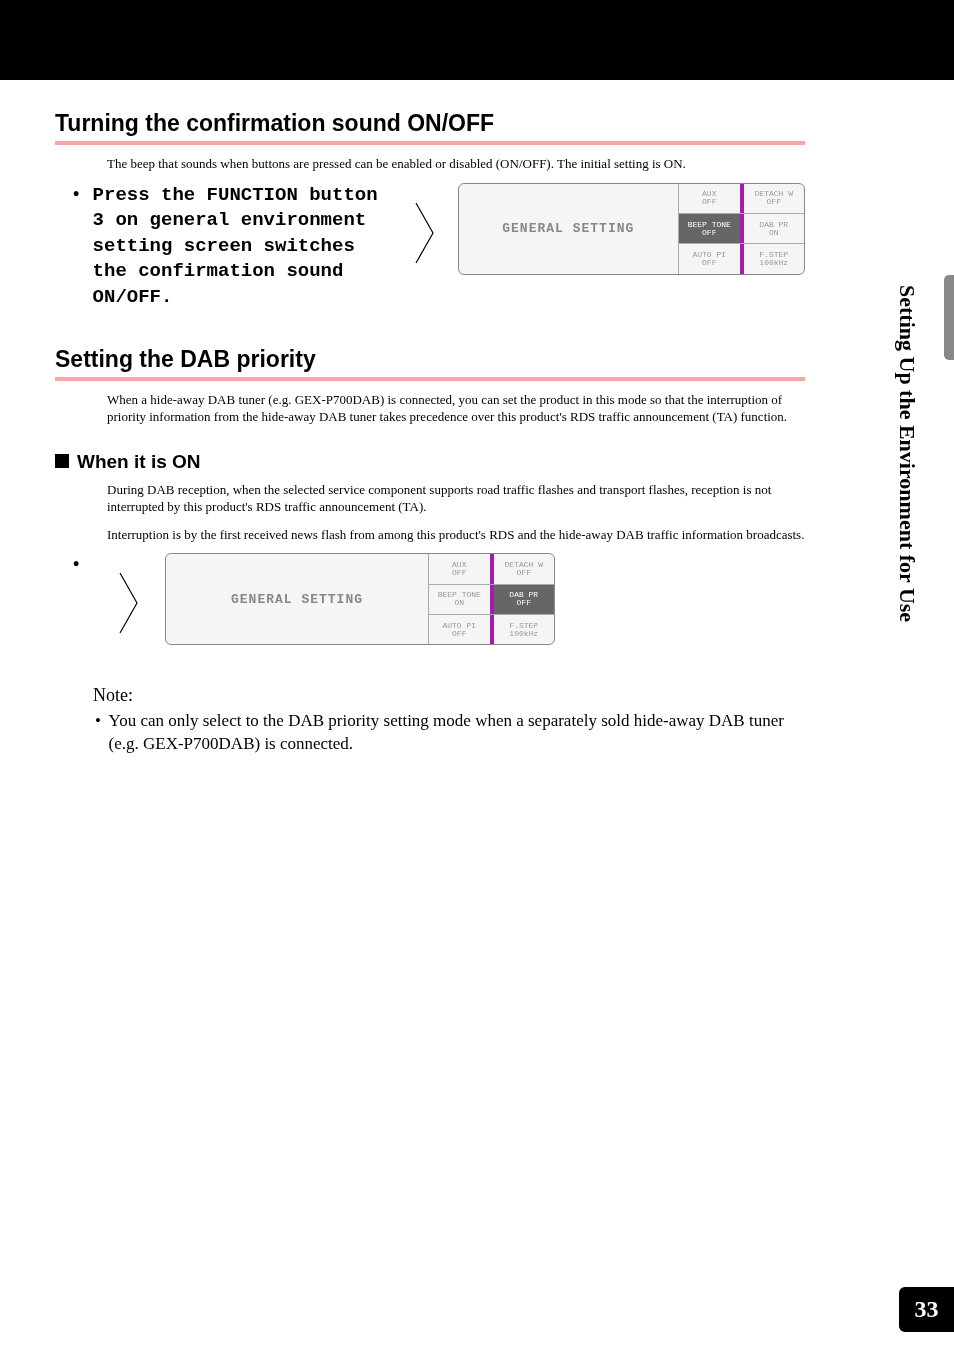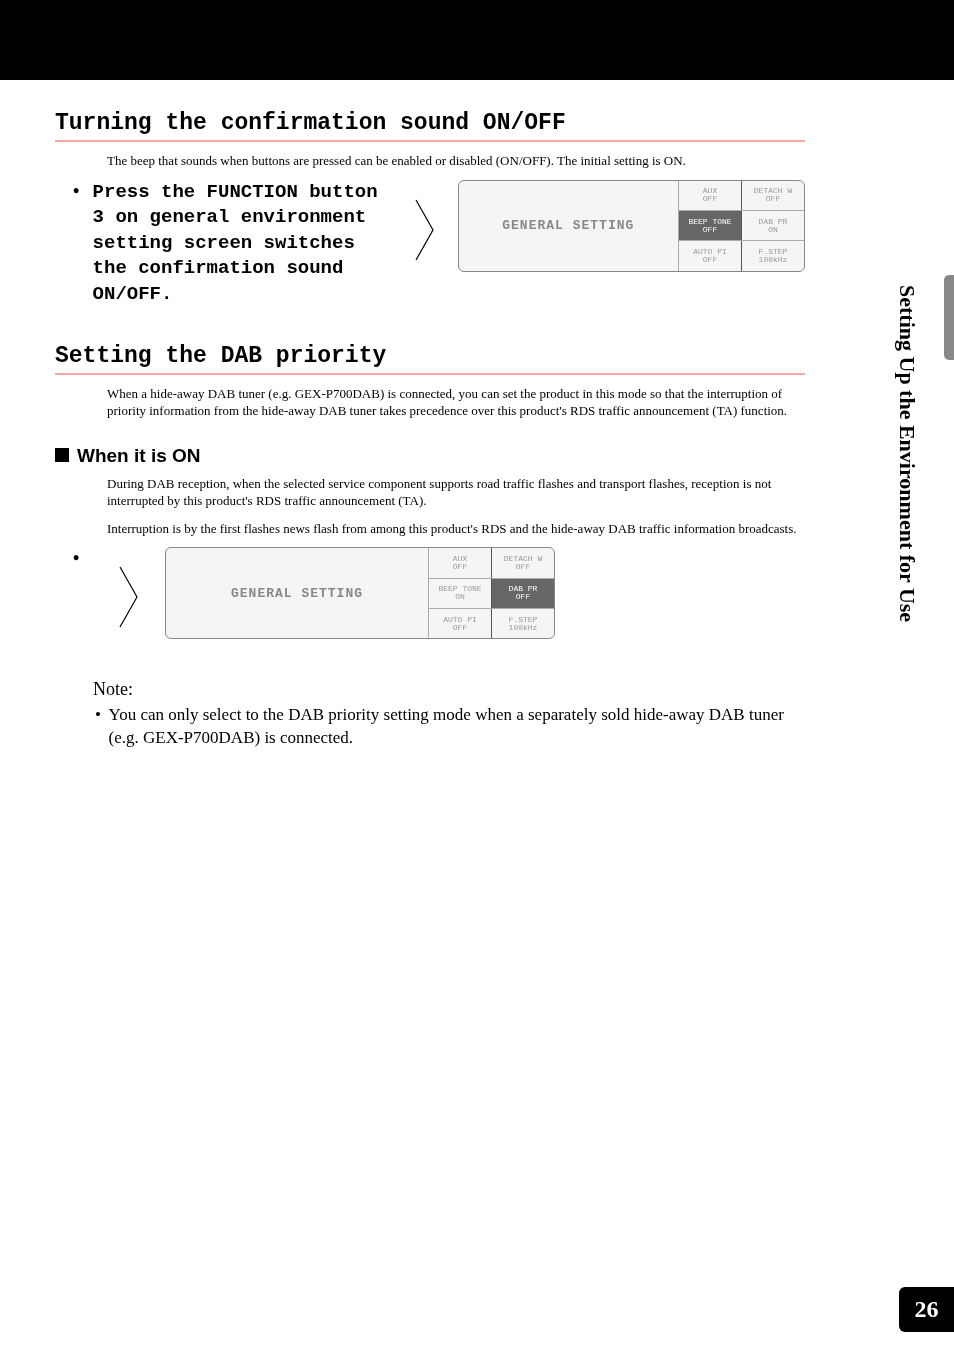--- a/index.html
+++ b/index.html
@@ -14,24 +14,24 @@
     .black-header {
       width: 100%;
       height: 80px;
       background: #000;
     }
     .content {
       padding: 30px 55px 0 55px;
       width: 860px;
     }
     .section-title {
-      font-family: Liberation Mono, monospace;
+      font-family: Liberation Sans, sans-serif;
       font-weight: bold;
       font-size: 23px;
-      border-bottom: 2px solid #fca5a5;
+      border-bottom: 4px solid #fca5a5;
       padding-bottom: 4px;
       margin-bottom: 10px;
     }
     .body-text {
       font-size: 13px;
       line-height: 1.35;
       margin-left: 52px;
       margin-bottom: 10px;
     }
     .instruction-row {
@@ -95,21 +95,21 @@
     .screen-cell {
       flex: 1;
       display: flex;
       flex-direction: column;
       align-items: center;
       justify-content: center;
       font-family: 'Courier New', monospace;
       font-size: 8px;
       line-height: 1;
       color: #999;
-      border-right: 1px solid #a21caf;
+      border-right: 4px solid #a21caf;
     }
     .screen-cell:last-child { border-right: none; }
     .screen-cell.highlighted {
       background: #666;
       color: #fff;
     }
     .sub-heading {
       font-family: Arial, Helvetica, sans-serif;
       font-weight: bold;
       font-size: 19px;
@@ -248,21 +248,21 @@
   </div>
 
   <h2 class="section-title">Setting the DAB priority</h2>
   <p class="body-text">When a hide-away DAB tuner (e.g. GEX-P700DAB) is connected, you can set the product in this mode so that the interruption of priority information from the hide-away DAB tuner takes precedence over this product's RDS traffic announcement (TA) function.</p>
 
   <div class="sub-heading">
     <span class="square"></span><span>When it is ON</span>
   </div>
   <p class="body-text">During DAB reception, when the selected service component supports road traffic flashes and transport flashes, reception is not interrupted by this product's RDS traffic announcement (TA).</p>
 
-  <p class="body-text">Interruption is by the first flashes news flash from among this product's RDS and the hide-away DAB traffic information broadcasts.</p>
+  <p class="body-text">Interruption is by the first received news flash from among this product's RDS and the hide-away DAB traffic information broadcasts.</p>
 
   <div class="instruction-row">
     <div class="bullet-col">•</div>
     <div class="arrow-box">
       <svg width="30" height="70" viewBox="0 0 30 70">
         <path d="M5 5 L22 35 L5 65" fill="none" stroke="#000" stroke-width="1.2"></path>
       </svg>
     </div>
     <div class="screen-img">
       <div class="screen-left">GENERAL SETTING</div>
@@ -304,13 +304,13 @@
   <div class="note-block">
     <div class="note-label">Note:</div>
     <div class="note-item">
       <div class="note-bullet">•</div>
       <div>You can only select to the DAB priority setting mode when a separately sold hide-away DAB tuner (e.g. GEX-P700DAB) is connected.</div>
     </div>
   </div>
 
 </div>
 
-<div class="page-num-box">26</div>
+<div class="page-num-box">33</div>
 
 </body></html>

